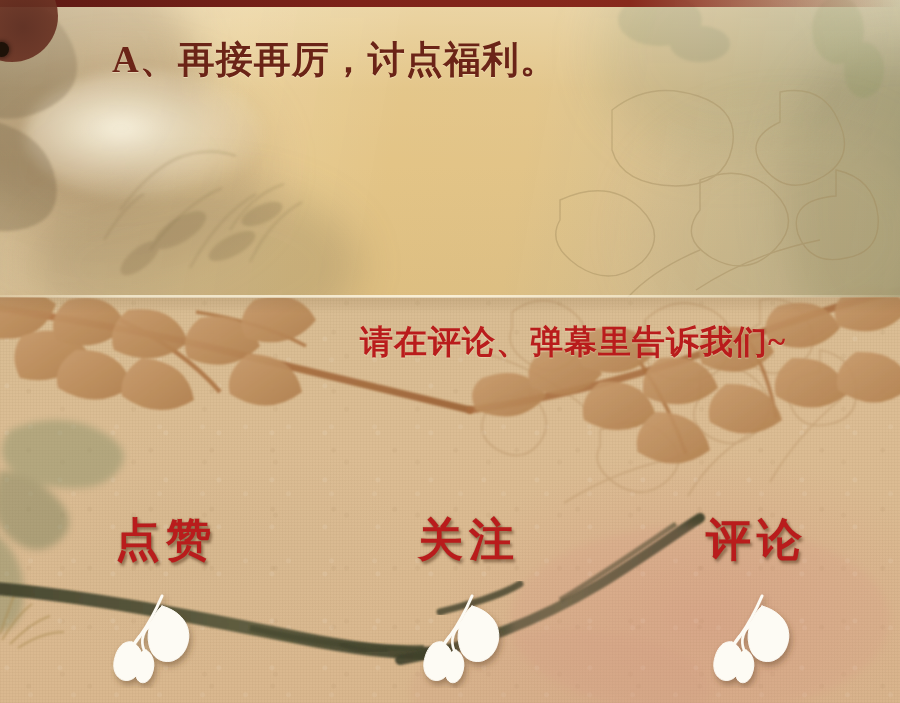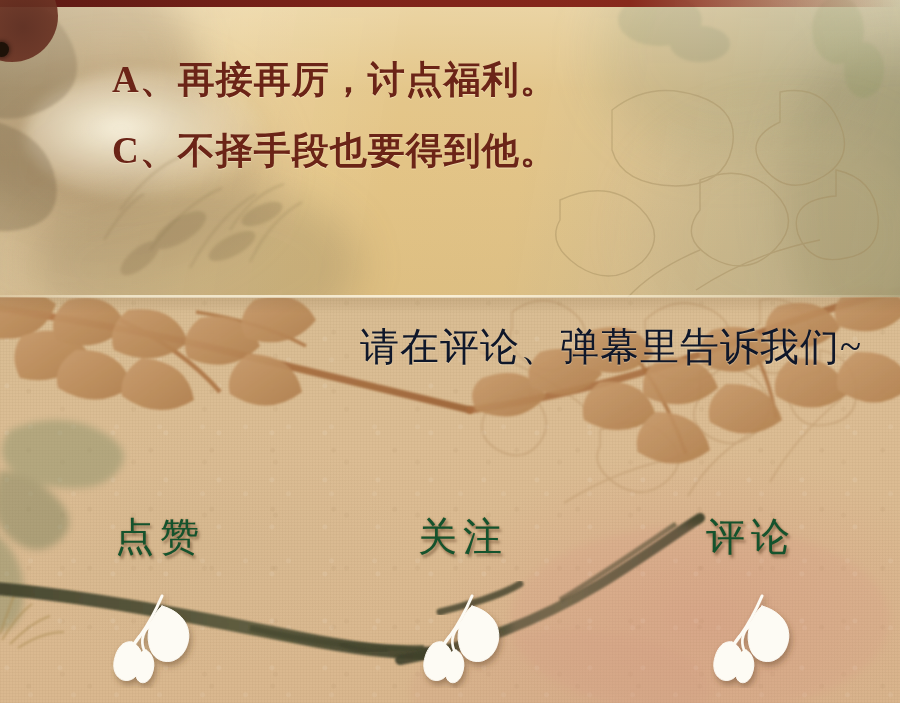--- a/index.html
+++ b/index.html
@@ -109,40 +109,39 @@
     position:absolute;left:112px;top:34px;width:760px;
   }
   .opt-line{
     color:#6b2417;
     font-size:37px;
     line-height:51px;
     font-weight:700;
     white-space:nowrap;
     letter-spacing:1px;
     text-shadow:0 1px 0 rgba(255,245,215,.45);
-    margin-top:20px;
   }
 
   
   .prompt{
     position:absolute;left:360px;top:320px;
-    color:#0f172a;
-    font-size:39px;
-    font-weight:400;
+    color:#b91c1c;
+    font-size:33px;
+    font-weight:700;
     letter-spacing:1px;
     white-space:nowrap;
     text-shadow:0 1px 1px rgba(255,240,210,.40);
   }
 
   
   .cta{
     position:absolute;
-    color:#14532d;
-    font-size:39px;
-    font-weight:400;
+    color:#b91c1c;
+    font-size:45px;
+    font-weight:700;
     letter-spacing:6px;
     white-space:nowrap;
     text-shadow:
       2px 3px 3px rgba(92,62,34,.55),
       0 0 2px rgba(120,86,48,.45);
   }
   #cta-0{left:115px;top:510px;}
   #cta-1{left:418px;top:510px;}
   #cta-2{left:706px;top:510px;}
 
@@ -327,21 +326,20 @@
 
   <div class="top-bar right-fade"></div>
   <div class="corner-orn"></div>
   <div class="corner-dot"></div>
 
   <div class="panel-edge"></div>
   <div class="panel-shadow"></div>
 
   <div class="options">
     <div class="opt-line">A、再接再厉，讨点福利。</div>
-    <div class="opt-line">C、不择手段也要得到他。</div>
   </div>
 
   <div class="prompt">请在评论、弹幕里告诉我们~</div>
 
   <div class="cta" id="cta-0">点赞</div>
   <div class="cta" id="cta-2">评论</div>
   <div class="cta" id="cta-1">关注</div>
 
   <svg class="leaf-icon" id="leaf-0" viewBox="0 0 96 96">
     <defs>

